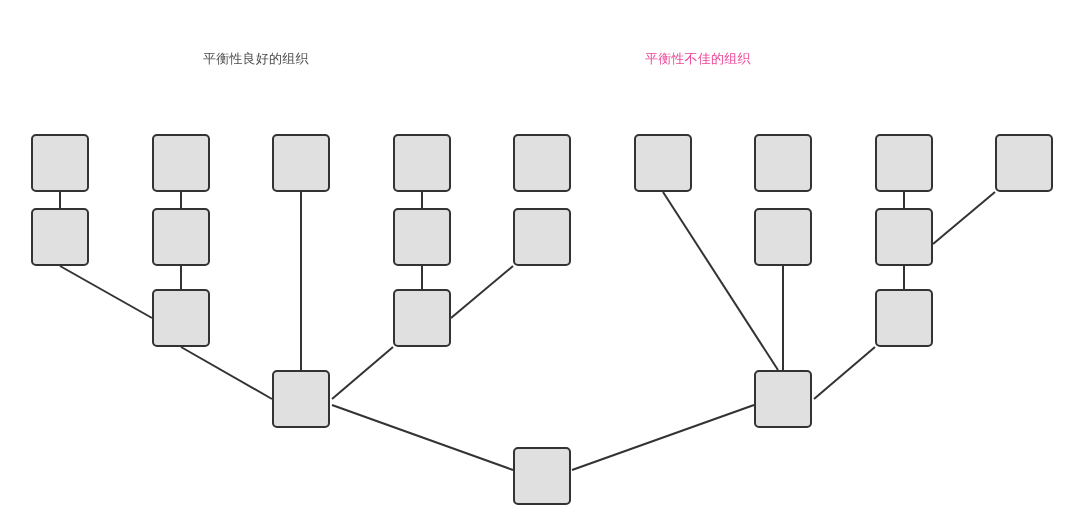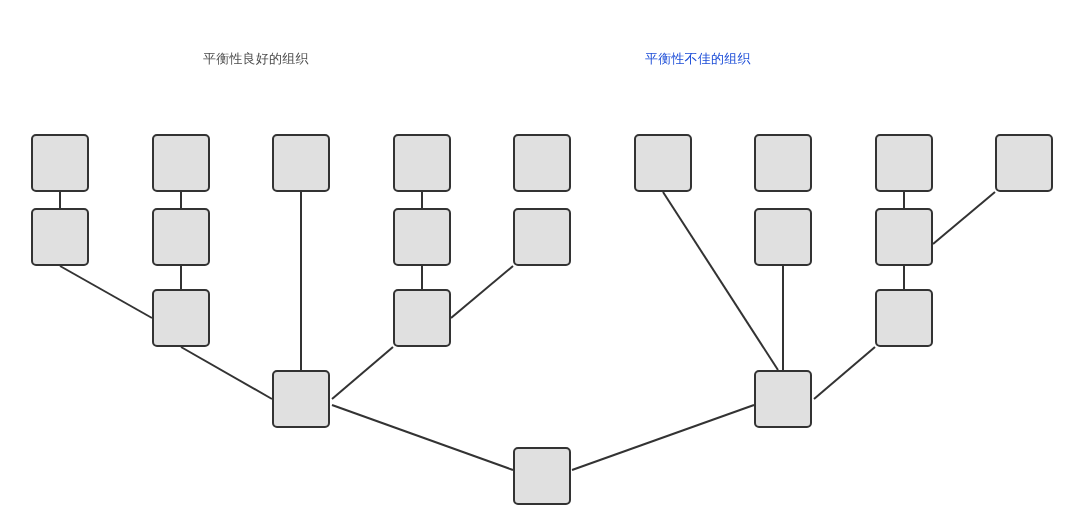--- a/index.html
+++ b/index.html
@@ -88,15 +88,15 @@
       <div class="node" style="left: 754px; top: 134px; width: 58px; height: 58px; background: rgb(224, 224, 224); border-color: rgb(51, 51, 51);"></div>
       <div class="node" style="left: 754px; top: 208px; width: 58px; height: 58px; background: rgb(224, 224, 224); border-color: rgb(51, 51, 51);"></div>
       <div class="node" style="left: 754px; top: 370px; width: 58px; height: 58px; background: rgb(224, 224, 224); border-color: rgb(51, 51, 51);"></div>
       <div class="node" style="left: 875px; top: 134px; width: 58px; height: 58px; background: rgb(224, 224, 224); border-color: rgb(51, 51, 51);"></div>
       <div class="node" style="left: 875px; top: 208px; width: 58px; height: 58px; background: rgb(224, 224, 224); border-color: rgb(51, 51, 51);"></div>
       <div class="node" style="left: 875px; top: 289px; width: 58px; height: 58px; background: rgb(224, 224, 224); border-color: rgb(51, 51, 51);"></div>
       <div class="node" style="left: 995px; top: 134px; width: 58px; height: 58px; background: rgb(224, 224, 224); border-color: rgb(51, 51, 51);"></div>
     </div>
 
   <div class="caption" style="left: 203px; top: 51px; color: rgb(77, 77, 77);">平衡性良好的组织</div>
-  <div class="caption" style="left: 645px; top: 51px; color: #1d4ed8;">平衡性不佳的组织</div>
+  <div class="caption" style="left: 645px; top: 51px; color: #ec4899;">平衡性不佳的组织</div>
 
 </div>
 
 </body></html>

